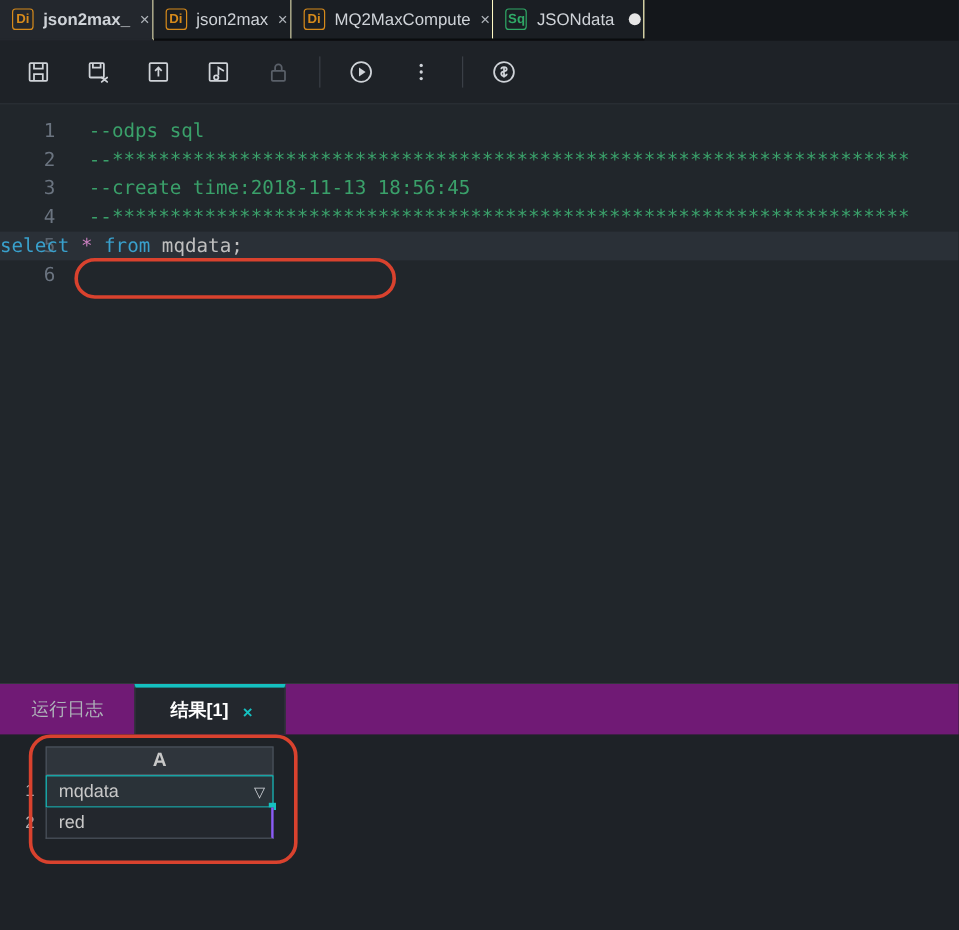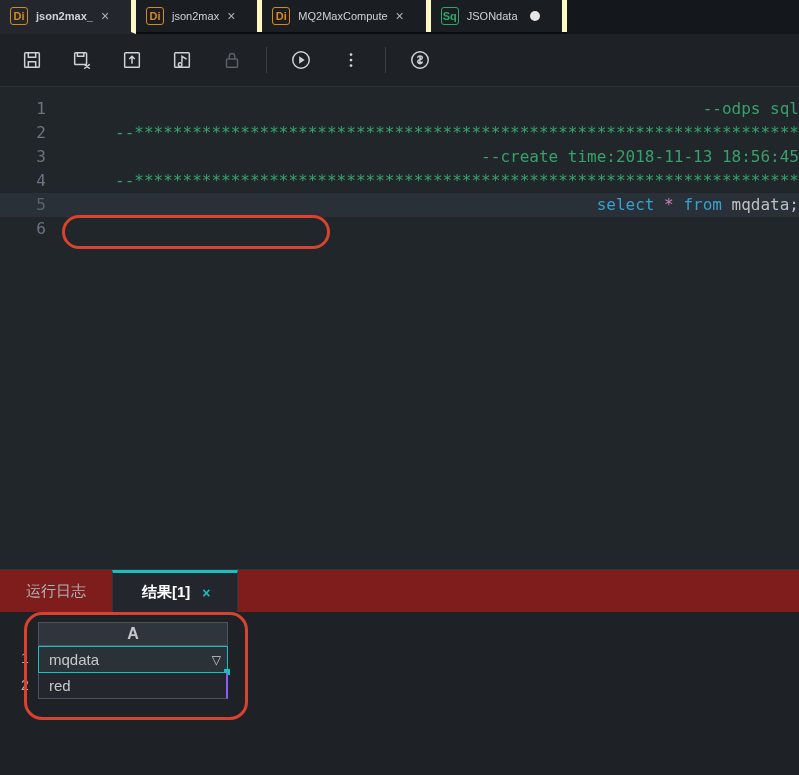--- a/index.html
+++ b/index.html
@@ -20,41 +20,41 @@
     background: #14171b;
     align-items: stretch;
   }
   .tabbar-inner {
     display: flex;
     border-bottom: 2px solid #0a0c0e;
   }
   .tab {
     display: flex;
     align-items: center;
-    padding: 0 22px 0 10px;
+    padding: 0 2px 0 10px;
     gap: 8px;
-    border-right: 5px solid #fef9c3;
+    border-right: 1px solid #fef9c3;
     cursor: pointer;
     background: #1a1e23;
   }
   .tab.active {
     background: #23272d;
     border-bottom: 2px solid #23272d;
     margin-bottom: -2px;
   }
   .tab .badge {
     width: 18px; height: 18px;
     border: 1px solid #d68a1b;
     color: #d68a1b;
     border-radius: 3px;
     display: flex; align-items: center; justify-content: center;
     font-size: 11px; font-weight: 600;
   }
   .tab.sq .badge { border-color:#2fa866; color:#2fa866; }
-  .tab-label { color:#cfd3d8; font-size: 11px; }
+  .tab-label { color:#cfd3d8; font-size: 14px; }
   .tab.active .tab-label { font-weight: 600; }
   .tab-close { color:#aeb3b9; font-size: 14px; }
   .dirty-dot {
     width: 10px; height: 10px; background:#e6e6e6; border-radius:50%;
     margin-left: 4px;
   }
 
   
   .toolbar {
     display: flex;
@@ -86,21 +86,20 @@
   .gutter {
     position:absolute; left:0; top:10px; bottom:0; width:60px;
     text-align:right; color:#6b7480; font-family:Consolas, monospace;
     font-size:16px; line-height:24px;
   }
   .gutter div { padding-right:14px; }
   .code {
     position:absolute; left:74px; right:0; top:10px; bottom:0;
     font-family:Consolas, monospace; font-size:16px; line-height:24px;
     white-space: nowrap;
-    text-align: right;
   }
   .cl { height:24px; }
   .cl.active-bg { background: rgba(60,68,78,0.35); margin-left:-74px; }
   .tok-cm  { color:#3aa06a; } 
   .tok-kw  { color:#39a0cc; } 
   .tok-op  { color:#c97fbf; } 
   .tok-id  { color:#bfbfbf; }
   .tok-punc{ color:#bfbfbf; }
 
   .highlight-ellipse {
@@ -114,21 +113,21 @@
   .bottom-panel {
     height: 206px;
     background:#1e2227;
     border-top:1px solid #31363c;
     display:flex; flex-direction:column;
   }
   .panel-tabs {
     display:flex;
     height:42px;
     align-items: stretch;
-    background:#7f1d1d;
+    background:#701a75;
   }
   .ptab {
     display:flex; align-items:center; justify-content:center;
     padding:0 26px;
     color:#aeb3b9;
     cursor:pointer;
     font-size:15px;
     gap:12px;
   }
   .ptab.active {

